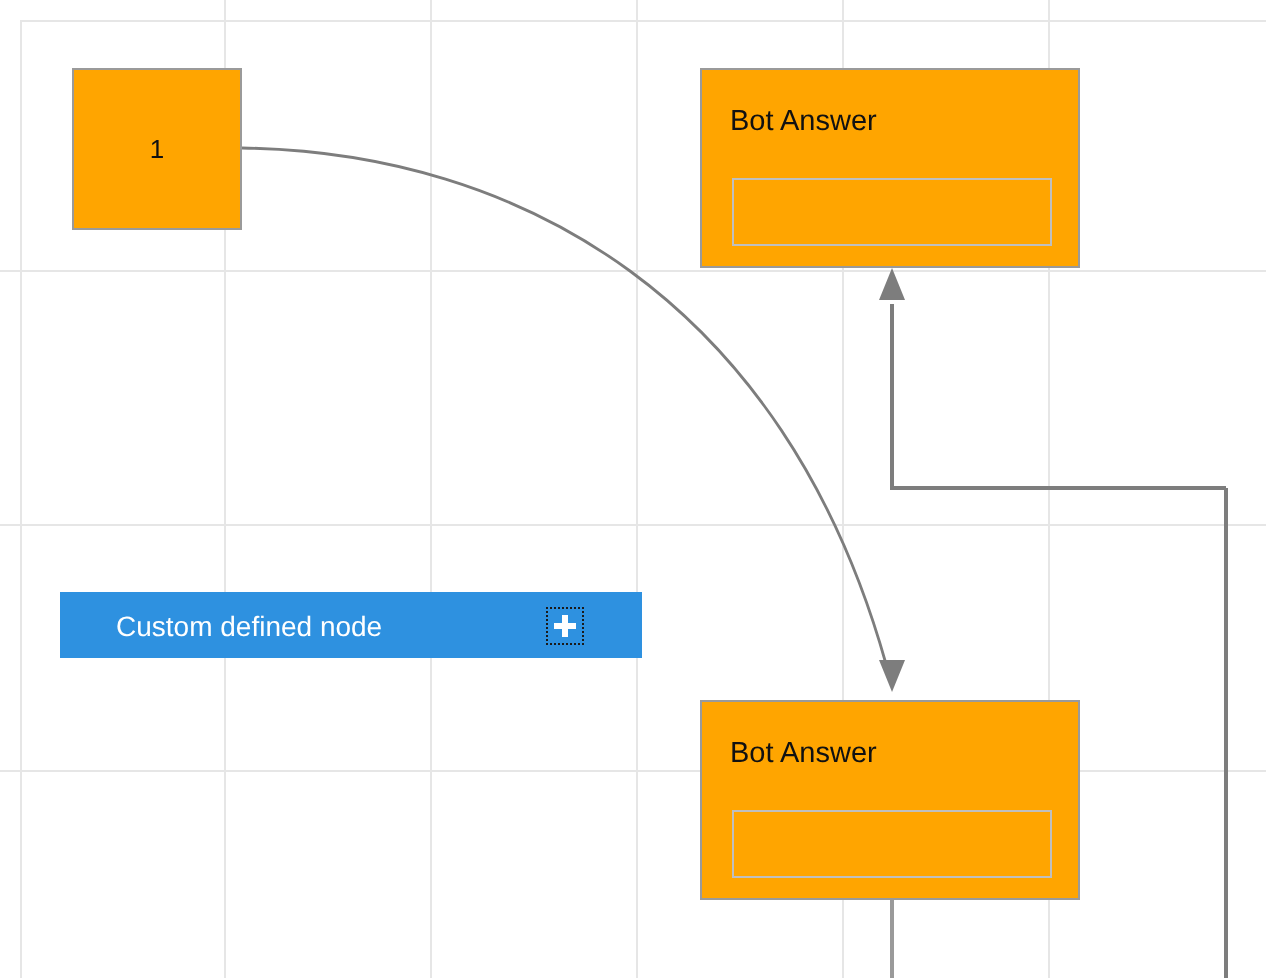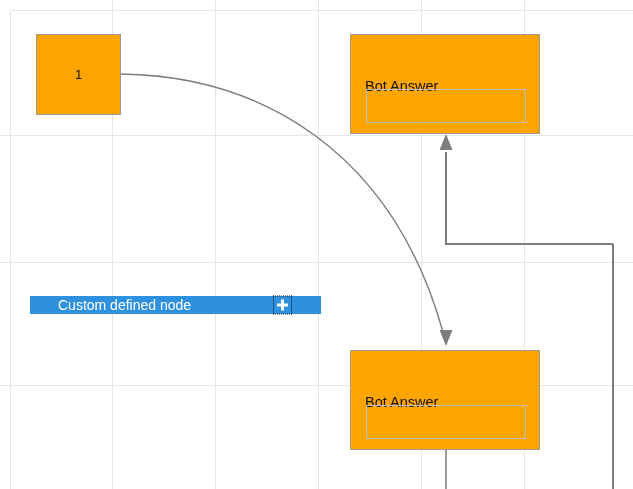--- a/index.html
+++ b/index.html
@@ -44,42 +44,42 @@
     justify-content: center;
     font-size: 13px;
     color: #111111;
   }
   .node-card {
     padding: 0;
   }
   .node-card-title {
     position: absolute;
     left: 14px;
-    top: 43px;
+    top: 18px;
     font-size: 14.5px;
     color: #111111;
     white-space: nowrap;
   }
   .node-card-slot {
     position: absolute;
     left: 15px;
     top: 54px;
     width: 160px;
     height: 34px;
     box-sizing: border-box;
     border: 1px solid #bfbfbf;
     background: transparent;
   }
   
   .palette-bar {
     position: absolute;
     left: 30px;
     top: 296px;
     width: 291px;
-    height: 18px;
+    height: 33px;
     background: #2E91E0;
     display: flex;
     align-items: center;
     box-sizing: border-box;
   }
   .palette-label {
     color: #ffffff;
     font-size: 14px;
     margin-left: 28px;
     white-space: nowrap;

